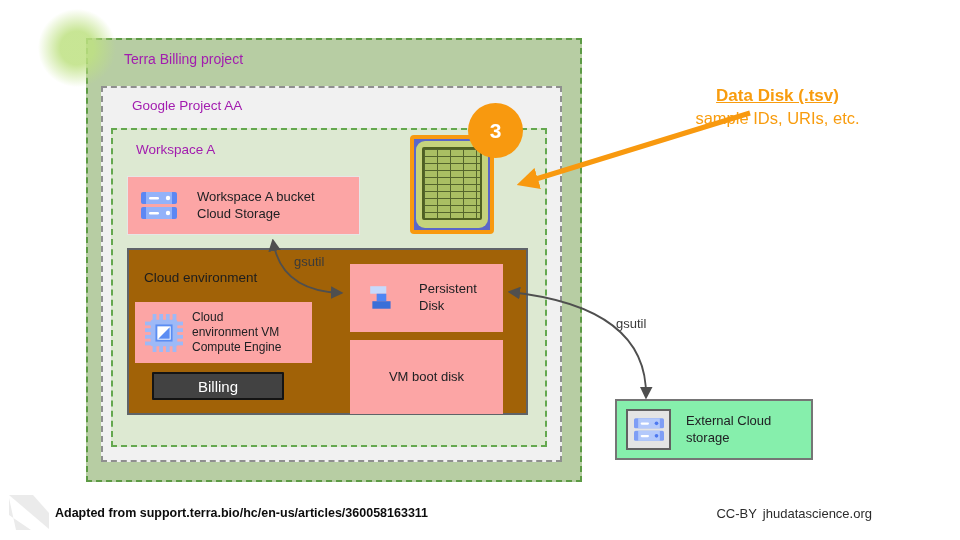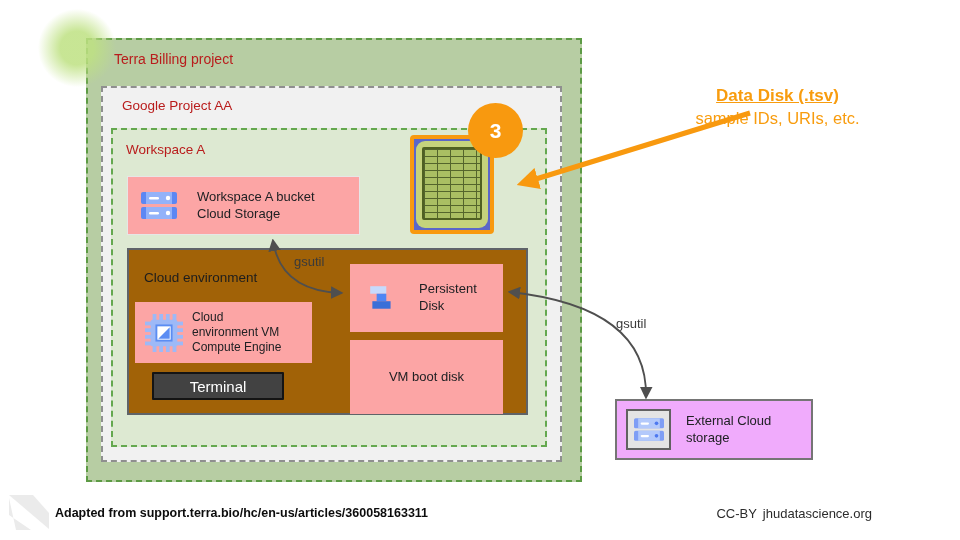--- a/index.html
+++ b/index.html
@@ -4,21 +4,21 @@
 <style>
   html,body{margin:0;padding:0;background:#fff;}
   .slide{position:relative;width:960px;height:540px;background:#ffffff;overflow:hidden;
          font-family:"Liberation Sans",sans-serif;color:#202124;}
   .abs{position:absolute;}
 
   
   .box-billing{left:86px;top:38px;width:492px;height:440px;background:#b7cda3;border:2px dashed #5d9b45;}
   .box-google{left:101px;top:86px;width:457px;height:372px;background:#f1f1f1;border:2px dashed #8f8f8f;}
   .box-workspace{left:111px;top:128px;width:432px;height:315px;background:#dde9d2;border:2px dashed #64a84f;}
-  .box-label{position:absolute;font-size:14px;color:#b91c1c;white-space:nowrap;}
+  .box-label{position:absolute;font-size:14px;color:#a21caf;white-space:nowrap;margin-left:10px;}
 
   
   .comp{background:#fca5a5;display:flex;align-items:center;box-sizing:border-box;}
   .box-bucket{left:127px;top:176px;width:233px;height:59px;border:1px solid #e6e6e6;padding-left:13px;gap:20px;}
   .comp-text{font-size:13px;line-height:1.3;color:#202124;}
 
   
   .box-env{left:127px;top:248px;width:397px;height:163px;background:#a16207;border:2px solid #5f6368;}
   .env-label{position:absolute;left:15px;top:20px;font-size:13.5px;color:#1d1d1d;}
   .box-vm{left:135px;top:302px;width:177px;height:61px;padding-left:10px;gap:9px;}
@@ -41,21 +41,21 @@
 
   
   .annotation{left:645px;top:86px;width:265px;text-align:center;color:#f89c0e;z-index:3;}
   .annotation .t1{font-size:17px;font-weight:700;text-decoration:underline;}
   .annotation .t2{font-size:16.5px;margin-top:3px;}
   .gsutil{font-size:13px;color:#3a3a3a;z-index:6;}
   .gsutil1{left:294px;top:254px;}
   .gsutil2{left:616px;top:316px;}
 
   
-  .box-ext{left:615px;top:399px;width:198px;height:61px;background:#f0abfc;border:2px solid #757575;
+  .box-ext{left:615px;top:399px;width:198px;height:61px;background:#86efac;border:2px solid #757575;
            padding-left:9px;gap:15px;}
   .ext-icon-frame{width:45px;height:41px;background:#e4e4e4;border:2px solid #616161;box-sizing:border-box;
                   display:flex;align-items:center;justify-content:center;flex:none;}
 
   .overlay{position:absolute;left:0;top:0;z-index:7;pointer-events:none;}
 
   
   .terra-logo{left:46px;top:15px;width:62px;height:66px;z-index:8;
               clip-path:polygon(50% 0%,100% 25%,100% 75%,50% 100%,0% 75%,0% 25%);
               background:radial-gradient(circle at 42% 42%,#a6cf4d 0%,#7ab335 45%,#55982a 80%);
@@ -132,21 +132,21 @@
           <rect x="6" y="6" width="28" height="28" rx="2"></rect>
         </g>
         <rect x="12" y="12" width="16" height="16" fill="#ffffff" stroke="#5b8df3" stroke-width="2"></rect>
         <path d="M14 26 L26 14 L26 26 Z" fill="#5b8df3"></path>
       </svg>
     </span>
     <div class="comp-text vm-text">Cloud environment VM Compute Engine</div>
   </div>
 
   <div class="abs terminal">
-    <span>Terminal</span>
+    <span>Billing</span>
   </div>
 
   <div class="abs comp box-pd">
     <span style="display:flex;">
       <svg width="30" height="32" viewBox="0 0 28 28">
         <rect x="3" y="3" width="15" height="7" fill="#c6dafc"></rect>
         <rect x="9" y="10" width="9" height="7" fill="#4e86f4"></rect>
         <rect x="5" y="17" width="17" height="7" fill="#3a6fd8"></rect>
       </svg>
     </span>

